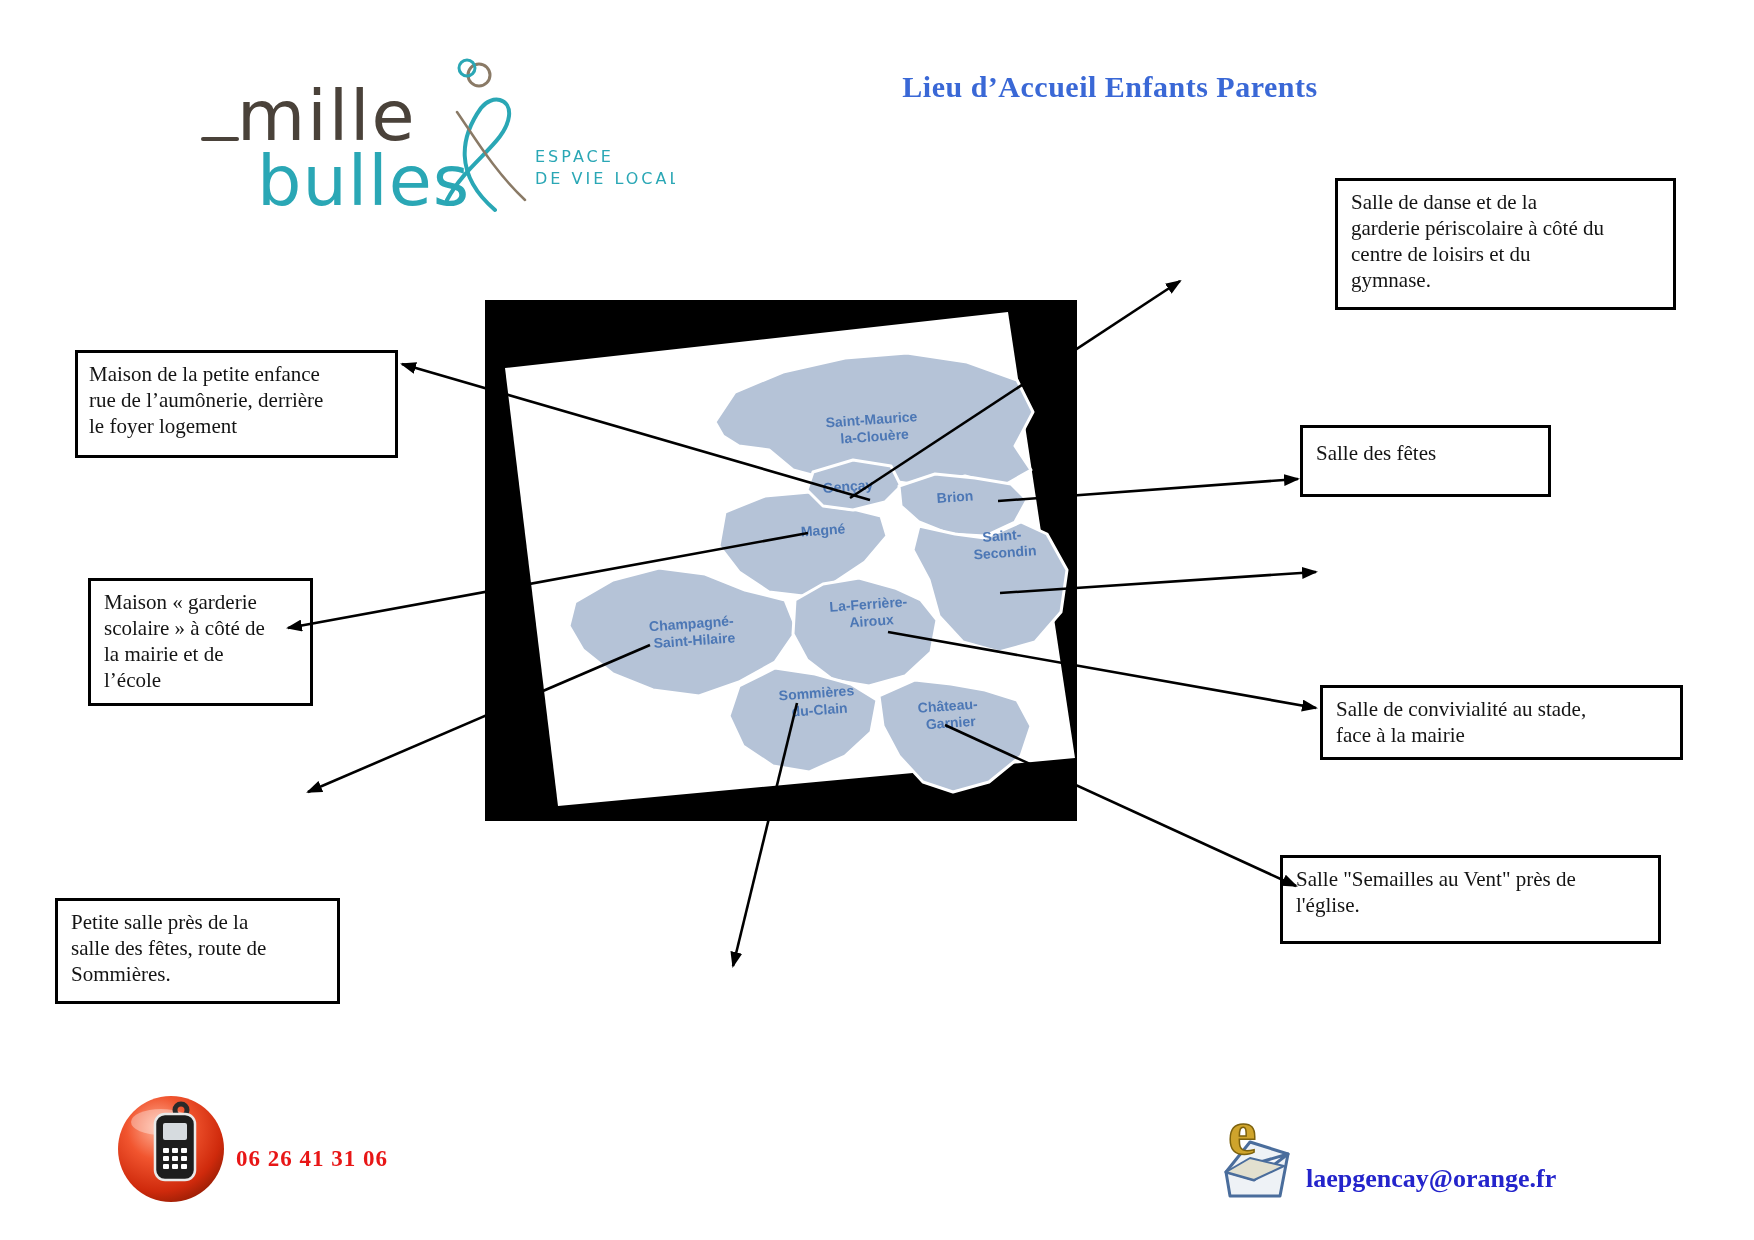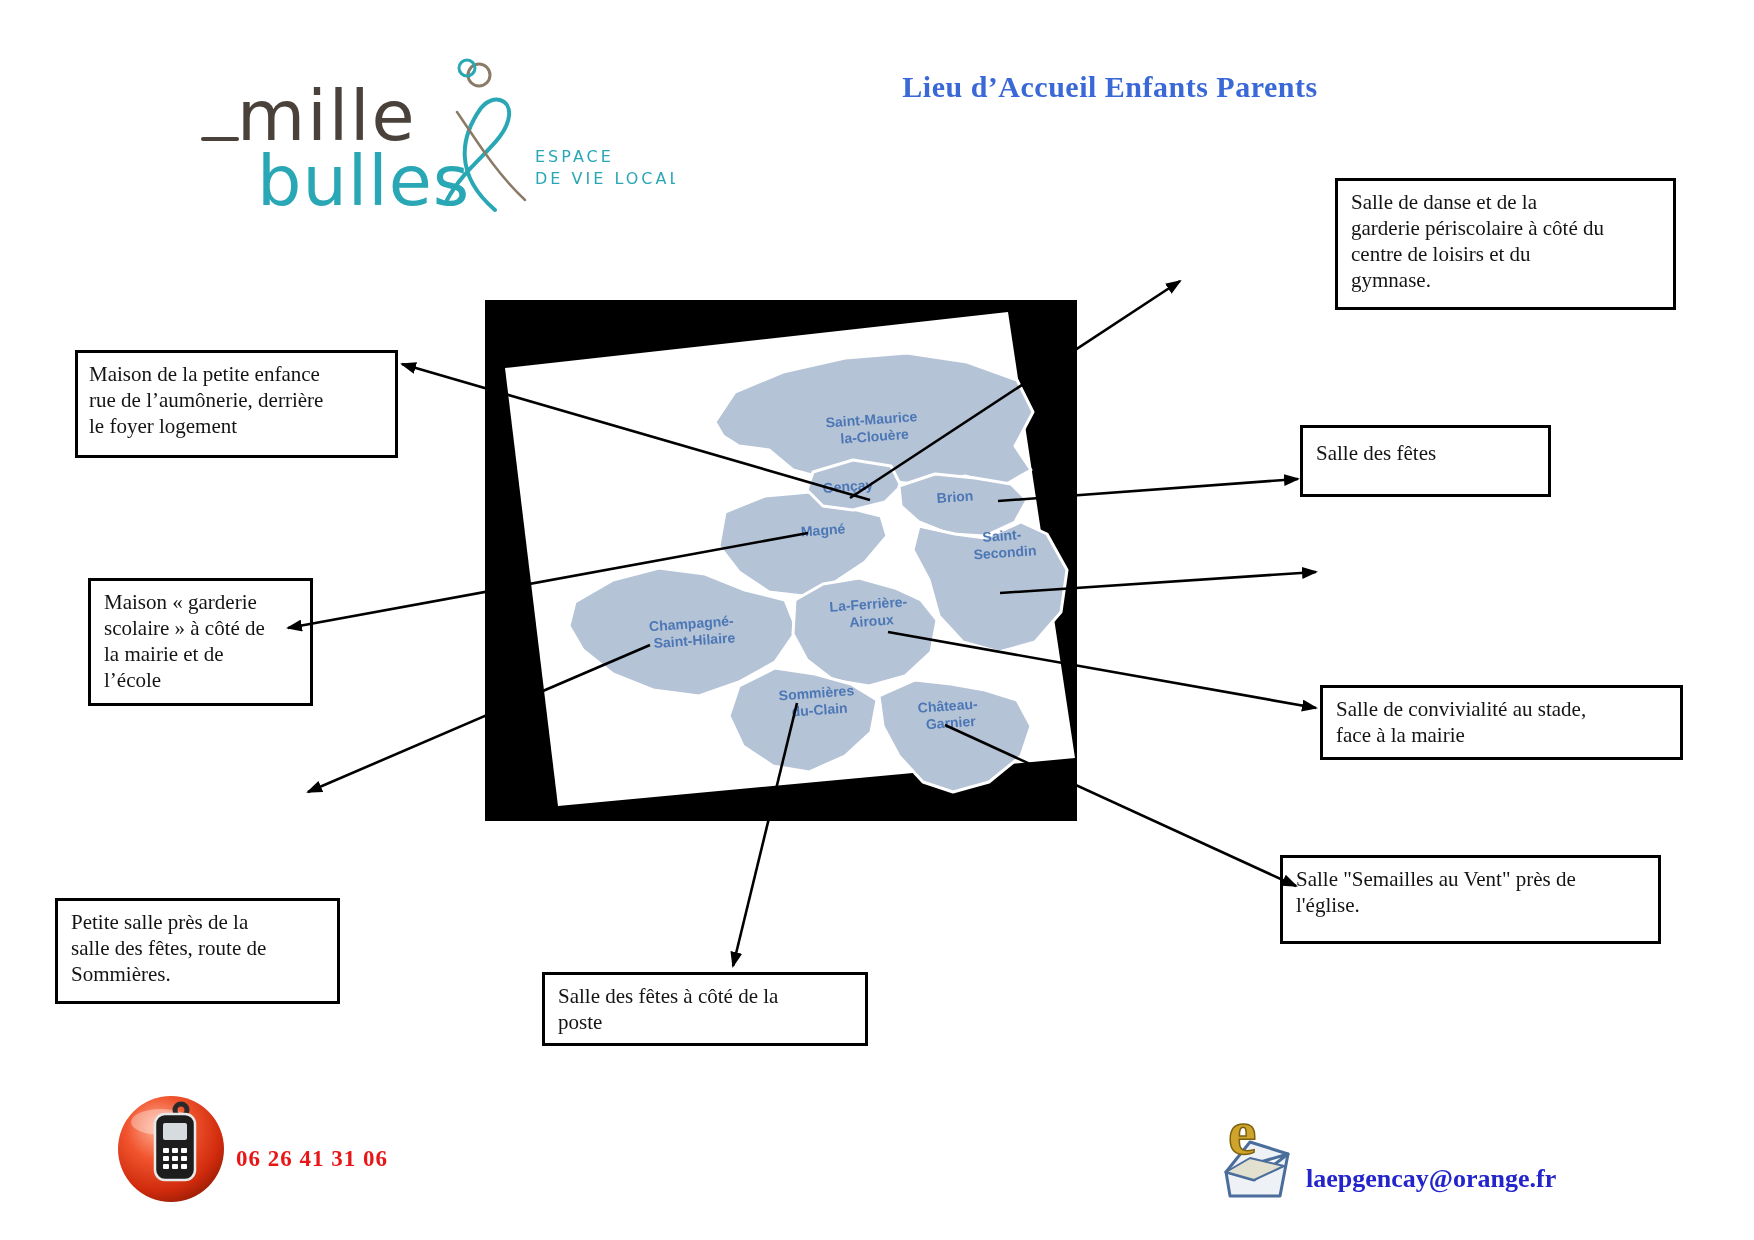--- a/index.html
+++ b/index.html
@@ -135,22 +135,20 @@
 scolaire » à côté de
 la mairie et de
 l’école</div>
   <div class="callout c-convivialite">Salle de convivialité au stade,
 face à la mairie</div>
   <div class="callout c-petite">Petite salle près de la
 salle des fêtes, route de
 Sommières.</div>
   <div class="callout c-semailles">Salle "Semailles au Vent" près de
 l'église.</div>
-  <div class="callout c-poste">Salle des fêtes à côté de la
-poste</div>
 
   <svg class="arrows" viewBox="0 0 1754 1240">
     <defs>
       <marker id="ah" markerWidth="16" markerHeight="12" refX="14" refY="6" orient="auto" markerUnits="userSpaceOnUse">
         <path d="M0,0 L16,6 L0,12 z" fill="#000"></path>
       </marker>
     </defs>
     <g stroke="#000" stroke-width="2.6" fill="none">
       <line x1="850" y1="498" x2="1180" y2="281" marker-end="url(#ah)"></line>
       <line x1="870" y1="500" x2="402" y2="364" marker-end="url(#ah)"></line>

